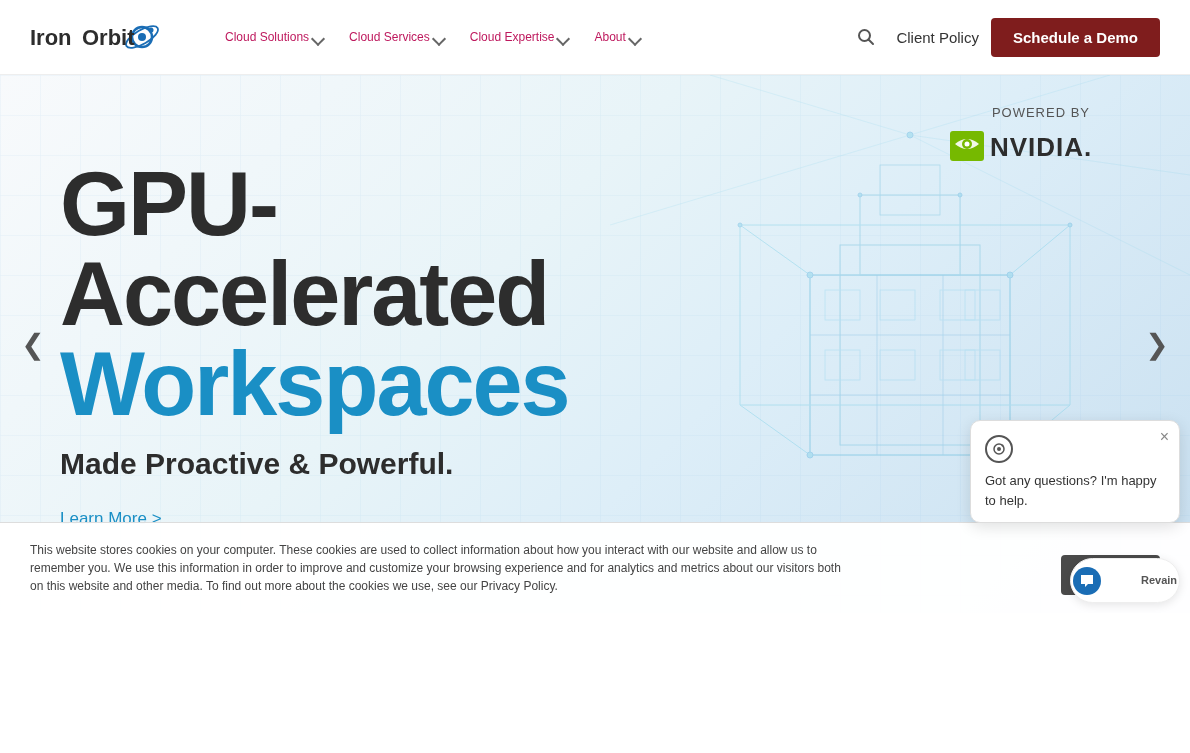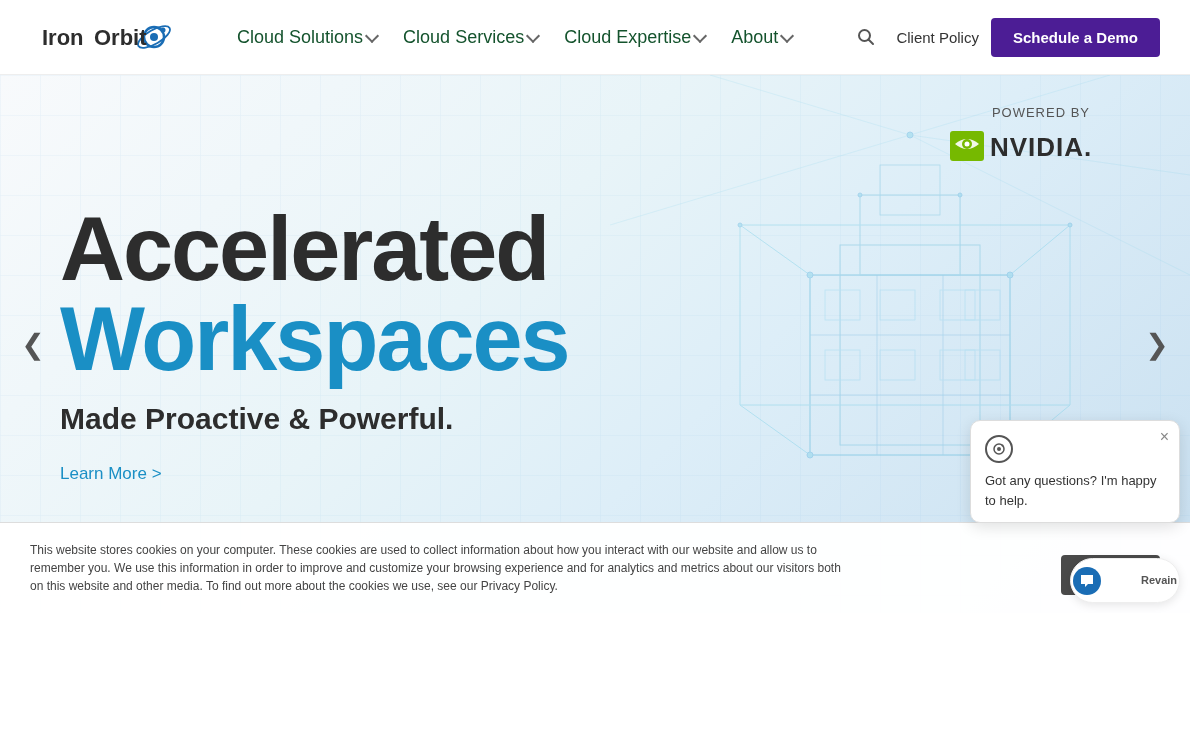--- a/index.html
+++ b/index.html
@@ -13,36 +13,35 @@
       padding: 0 30px;
       background: #fff;
       border-bottom: 1px solid #eee;
       position: relative;
       z-index: 100;
     }
     .logo {
       display: flex;
       align-items: flex-end;
       margin-right: 30px;
-      margin-left: 12px;
     }
     .logo-svg { width: 155px; height: 45px; }
     .nav-links {
       display: flex;
       align-items: center;
       gap: 6px;
       flex: 1;
     }
     .nav-item {
       display: flex;
-      align-items: center;
+      align-items: flex-end;
       gap: 4px;
       padding: 8px 10px;
-      font-size: 18px;
-      color: #14532d;
+      font-size: 12px;
+      color: #be185d;
       cursor: pointer;
       white-space: nowrap;
       font-weight: 500;
     }
     .nav-chevron {
       width: 10px;
       height: 10px;
       border-right: 2px solid #666;
       border-bottom: 2px solid #666;
       transform: rotate(45deg);
@@ -60,21 +59,21 @@
       font-size: 16px;
     }
     .nav-client-login {
       font-size: 15px;
       color: #333;
       padding: 8px 12px;
       cursor: pointer;
       font-weight: 500;
     }
     .nav-cta {
-      background: #4c1d95;
+      background: #7f1d1d;
       color: #fff;
       border: none;
       border-radius: 4px;
       padding: 11px 22px;
       font-size: 15px;
       font-weight: 600;
       cursor: pointer;
       white-space: nowrap;
     }
 
@@ -414,20 +413,21 @@
         <path d="M5 18 Q17 8 29 18 Q17 28 5 18Z" fill="white" opacity="0.9"></path>
         <circle cx="17" cy="18" r="5" fill="#76b900"></circle>
         <circle cx="17" cy="18" r="2.5" fill="white"></circle>
 
         <text x="40" y="30" font-family="Arial" font-weight="900" font-size="26" fill="#2d2d2d" letter-spacing="1">NVIDIA.</text>
       </svg>
     </div>
   </div>
 
   <div class="hero-content">
+    <div class="hero-title-line1">GPU-</div>
     <div class="hero-title-line2">Accelerated</div>
     <div class="hero-title-line3">Workspaces</div>
     <div class="hero-subtitle">Made Proactive &amp; Powerful.</div>
     <a class="hero-link">Learn More &gt;</a>
   </div>
 
   <div class="carousel-arrow carousel-arrow-left">❮</div>
   <div class="carousel-arrow carousel-arrow-right">❯</div>
 
   <div class="cookie-banner">

